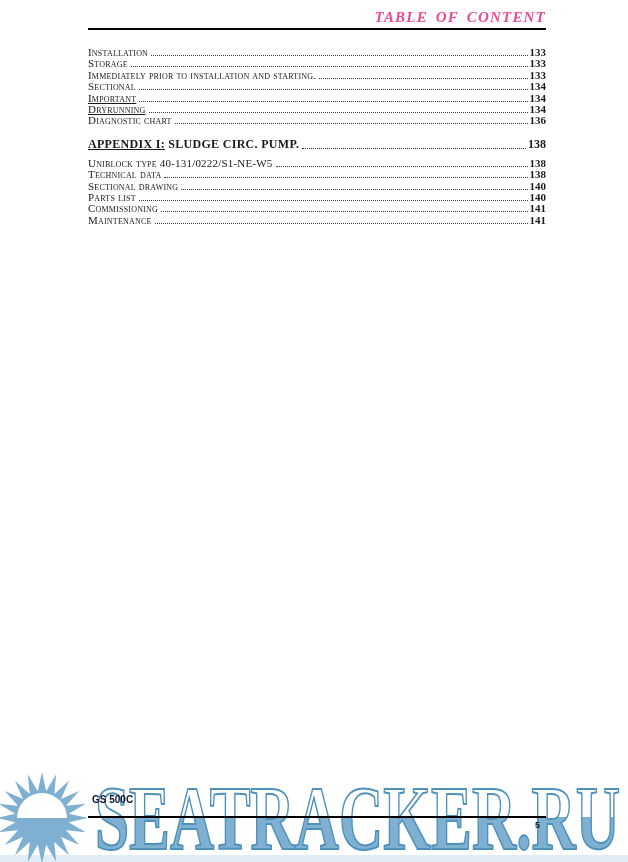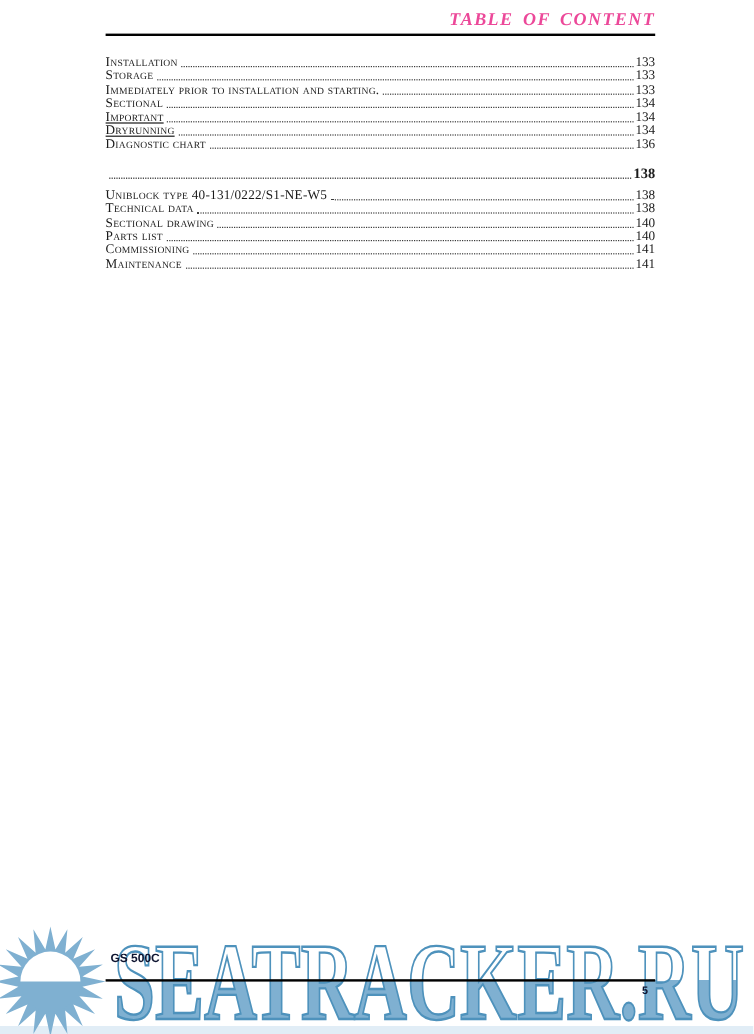--- a/index.html
+++ b/index.html
@@ -12,21 +12,21 @@
   .doc-title{
     padding-top:9px;text-align:right;font-weight:bold;font-style:italic;
     font-size:15px;line-height:16px;letter-spacing:1.2px;word-spacing:3px;color:#ec4899;
   }
   .title-rule{height:2px;background:#000;margin-top:3px;}
   .toc{margin-top:17px;}
   .row{display:flex;line-height:11.4px;font-size:11px;}
   .lbl{font-variant:small-caps;letter-spacing:.2px;white-space:nowrap;}
   .u{text-decoration:underline;}
   .leader{flex:1;height:1px;align-self:flex-end;border-bottom:1px dotted #3a3a3a;margin:0 2px 2.5px 3px;}
-  .pg{white-space:nowrap;}
+  .pg{white-space:nowrap;font-weight:bold;}
   .row-head{margin-top:10px;margin-bottom:6px;font-size:12px;line-height:15px;font-weight:bold;}
   .row-head .lbl{font-variant:normal;letter-spacing:.3px;}
   .row-head .leader{border-bottom:1.5px dotted #222;margin-bottom:3px;}
   .row-drawings{margin-top:9px;font-size:12.5px;line-height:15px;font-weight:bold;}
   .row-drawings .lbl{font-variant:normal;letter-spacing:.3px;}
   .row-drawings .leader{border-bottom:1.5px dotted #222;margin-bottom:3px;}
   
   .footer-rule{position:absolute;left:88px;width:458px;top:816px;height:2px;background:#000;z-index:3;}
   .doc-code{
     position:absolute;left:92px;top:794px;z-index:3;color:#0e1430;
@@ -99,20 +99,21 @@
         <span class="leader"></span>
         <span class="pg">134</span>
       </div>
       <div class="row">
         <span class="lbl">Diagnostic chart</span>
         <span class="leader"></span>
         <span class="pg">136</span>
       </div>
 
       <div class="row row-head">
+        <span class="lbl"><span class="u">APPENDIX I:</span><span> SLUDGE CIRC. PUMP.</span></span>
         <span class="leader"></span>
         <span class="pg">138</span>
       </div>
 
       <div class="row">
         <span class="lbl">Uniblock type 40-131/0222/S1-NE-W5</span>
         <span class="leader"></span>
         <span class="pg">138</span>
       </div>
       <div class="row">

